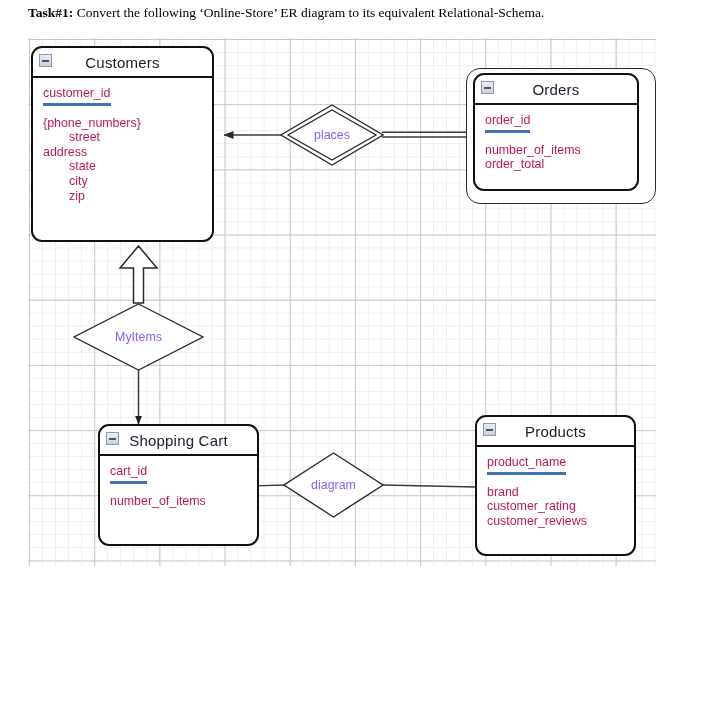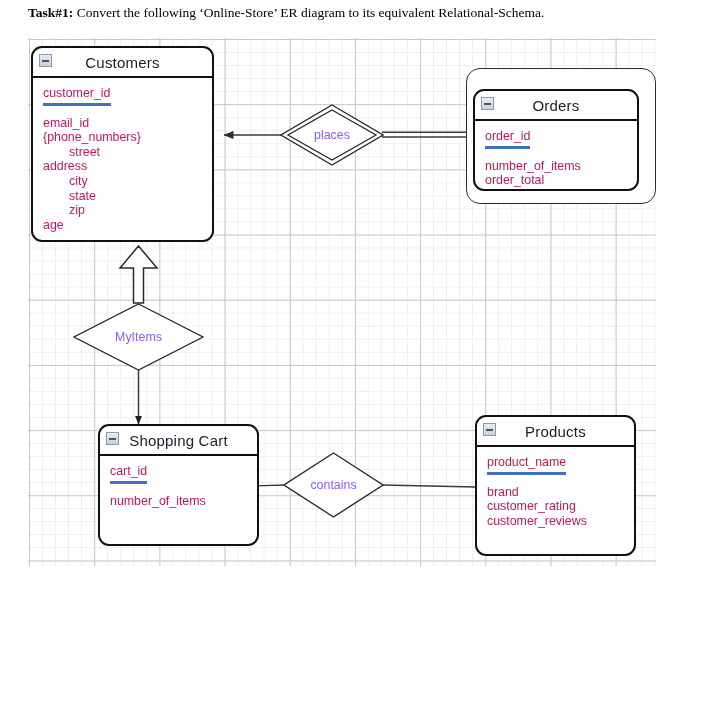--- a/index.html
+++ b/index.html
@@ -152,35 +152,33 @@
 
   <div class="entity" style="left:31px;top:46px;width:183px;height:196px;">
     <div class="entity-inner">
       <div class="entity-title">
         <span class="collapse-icon"></span>
         <span>Customers</span>
       </div>
       <div class="attr-body">
         <span class="attr key">customer_id</span>
         <div class="attr-gap"></div>
-        <span class="attr">email_id</span>
         <span class="attr">{phone_numbers}</span>
         <span class="attr indent">street</span>
         <span class="attr">address</span>
+        <span class="attr indent">state</span>
         <span class="attr indent">city</span>
-        <span class="attr indent">state</span>
         <span class="attr indent">zip</span>
-        <span class="attr">age</span>
       </div>
     </div>
   </div>
 
   <div class="entity" style="left:466px;top:68px;width:190px;height:136px;">
     <div class="entity-weak-outer"></div>
-    <div class="entity-inner" style="left:7px;top:5px;right:17px;bottom:13px;margin-top:16px;">
+    <div class="entity-inner" style="left:7px;top:5px;right:17px;bottom:13px;">
       <div class="entity-title">
         <span class="collapse-icon"></span>
         <span>Orders</span>
       </div>
       <div class="attr-body">
         <span class="attr key">order_id</span>
         <div class="attr-gap"></div>
         <span class="attr">number_of_items</span>
         <span class="attr">order_total</span>
       </div>
@@ -229,16 +227,16 @@
     <svg width="131" height="68" viewBox="0 0 131 68" xmlns="http://www.w3.org/2000/svg">
       <polygon points="65.5,1 130,34 65.5,67 1,34" fill="#ffffff" stroke="#2b2b2b" stroke-width="1.4"></polygon>
     </svg>
     <div class="diamond-label">MyItems</div>
   </div>
 
   <div class="diamond" style="left:283px;top:452px;width:101px;height:66px;">
     <svg width="101" height="66" viewBox="0 0 101 66" xmlns="http://www.w3.org/2000/svg">
       <polygon points="50.5,1 100,33 50.5,65 1,33" fill="#ffffff" stroke="#2b2b2b" stroke-width="1.4"></polygon>
     </svg>
-    <div class="diamond-label">contains</div>
+    <div class="diamond-label">diagram</div>
   </div>
 
 </div>
 
 </body></html>

